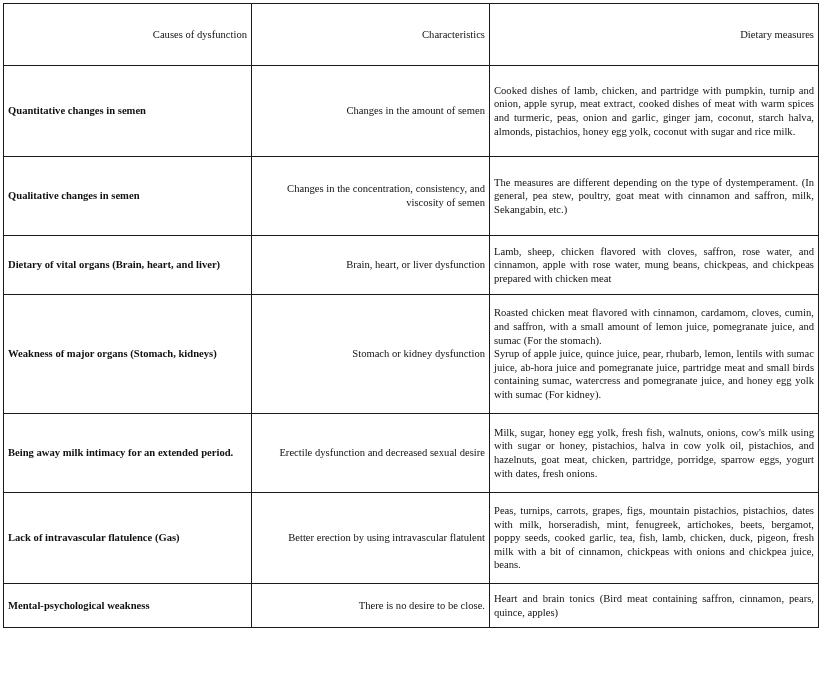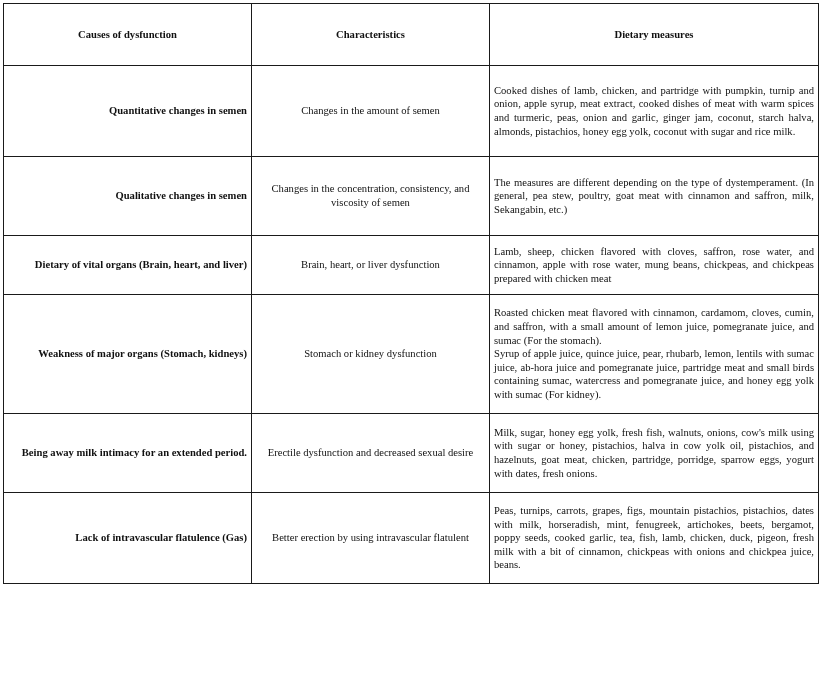--- a/index.html
+++ b/index.html
@@ -27,29 +27,29 @@
     }
     table.diet-table td, table.diet-table th {
       border: 1px solid #1a1a1a;
       padding: 0 4px;
       vertical-align: middle;
     }
     col.c1 { width: 248px; }
     col.c2 { width: 238px; }
     col.c3 { width: 329px; }
     th {
-      font-weight: bold;
-      text-align: center;
+      font-weight: normal;
+      text-align: right;
     }
     td.cause {
       font-weight: bold;
-      text-align: right;
+      text-align: left;
     }
     td.char {
-      text-align: center;
+      text-align: right;
     }
     td.diet {
       text-align: justify;
       padding-left: 4px;
       padding-right: 3px;
     }
     tr.r-head { height: 62px; }
     tr.r1 { height: 91px; }
     tr.r2 { height: 79px; }
     tr.r3 { height: 59px; }
@@ -113,14 +113,21 @@
         <span class="diet-line">Milk, sugar, honey egg yolk, fresh fish, walnuts, onions, cow's milk using with sugar or honey, pistachios, halva in cow yolk oil, pistachios, and hazelnuts, goat meat, chicken, partridge, porridge, sparrow eggs, yogurt with dates, fresh onions.</span>
       </td>
     </tr>
     <tr class="r6">
       <td class="cause">Lack of intravascular flatulence (Gas)</td>
       <td class="char">Better erection by using intravascular flatulent</td>
       <td class="diet">
         <span class="diet-line">Peas, turnips, carrots, grapes, figs, mountain pistachios, pistachios, dates with milk, horseradish, mint, fenugreek, artichokes, beets, bergamot, poppy seeds, cooked garlic, tea, fish, lamb, chicken, duck, pigeon, fresh milk with a bit of cinnamon, chickpeas with onions and chickpea juice, beans.</span>
       </td>
     </tr>
+    <tr class="r7">
+      <td class="cause">Mental-psychological weakness</td>
+      <td class="char">There is no desire to be close.</td>
+      <td class="diet">
+        <span class="diet-line">Heart and brain tonics (Bird meat containing saffron, cinnamon, pears, quince, apples)</span>
+      </td>
+    </tr>
   </tbody>
 </table>
 
 </body></html>

